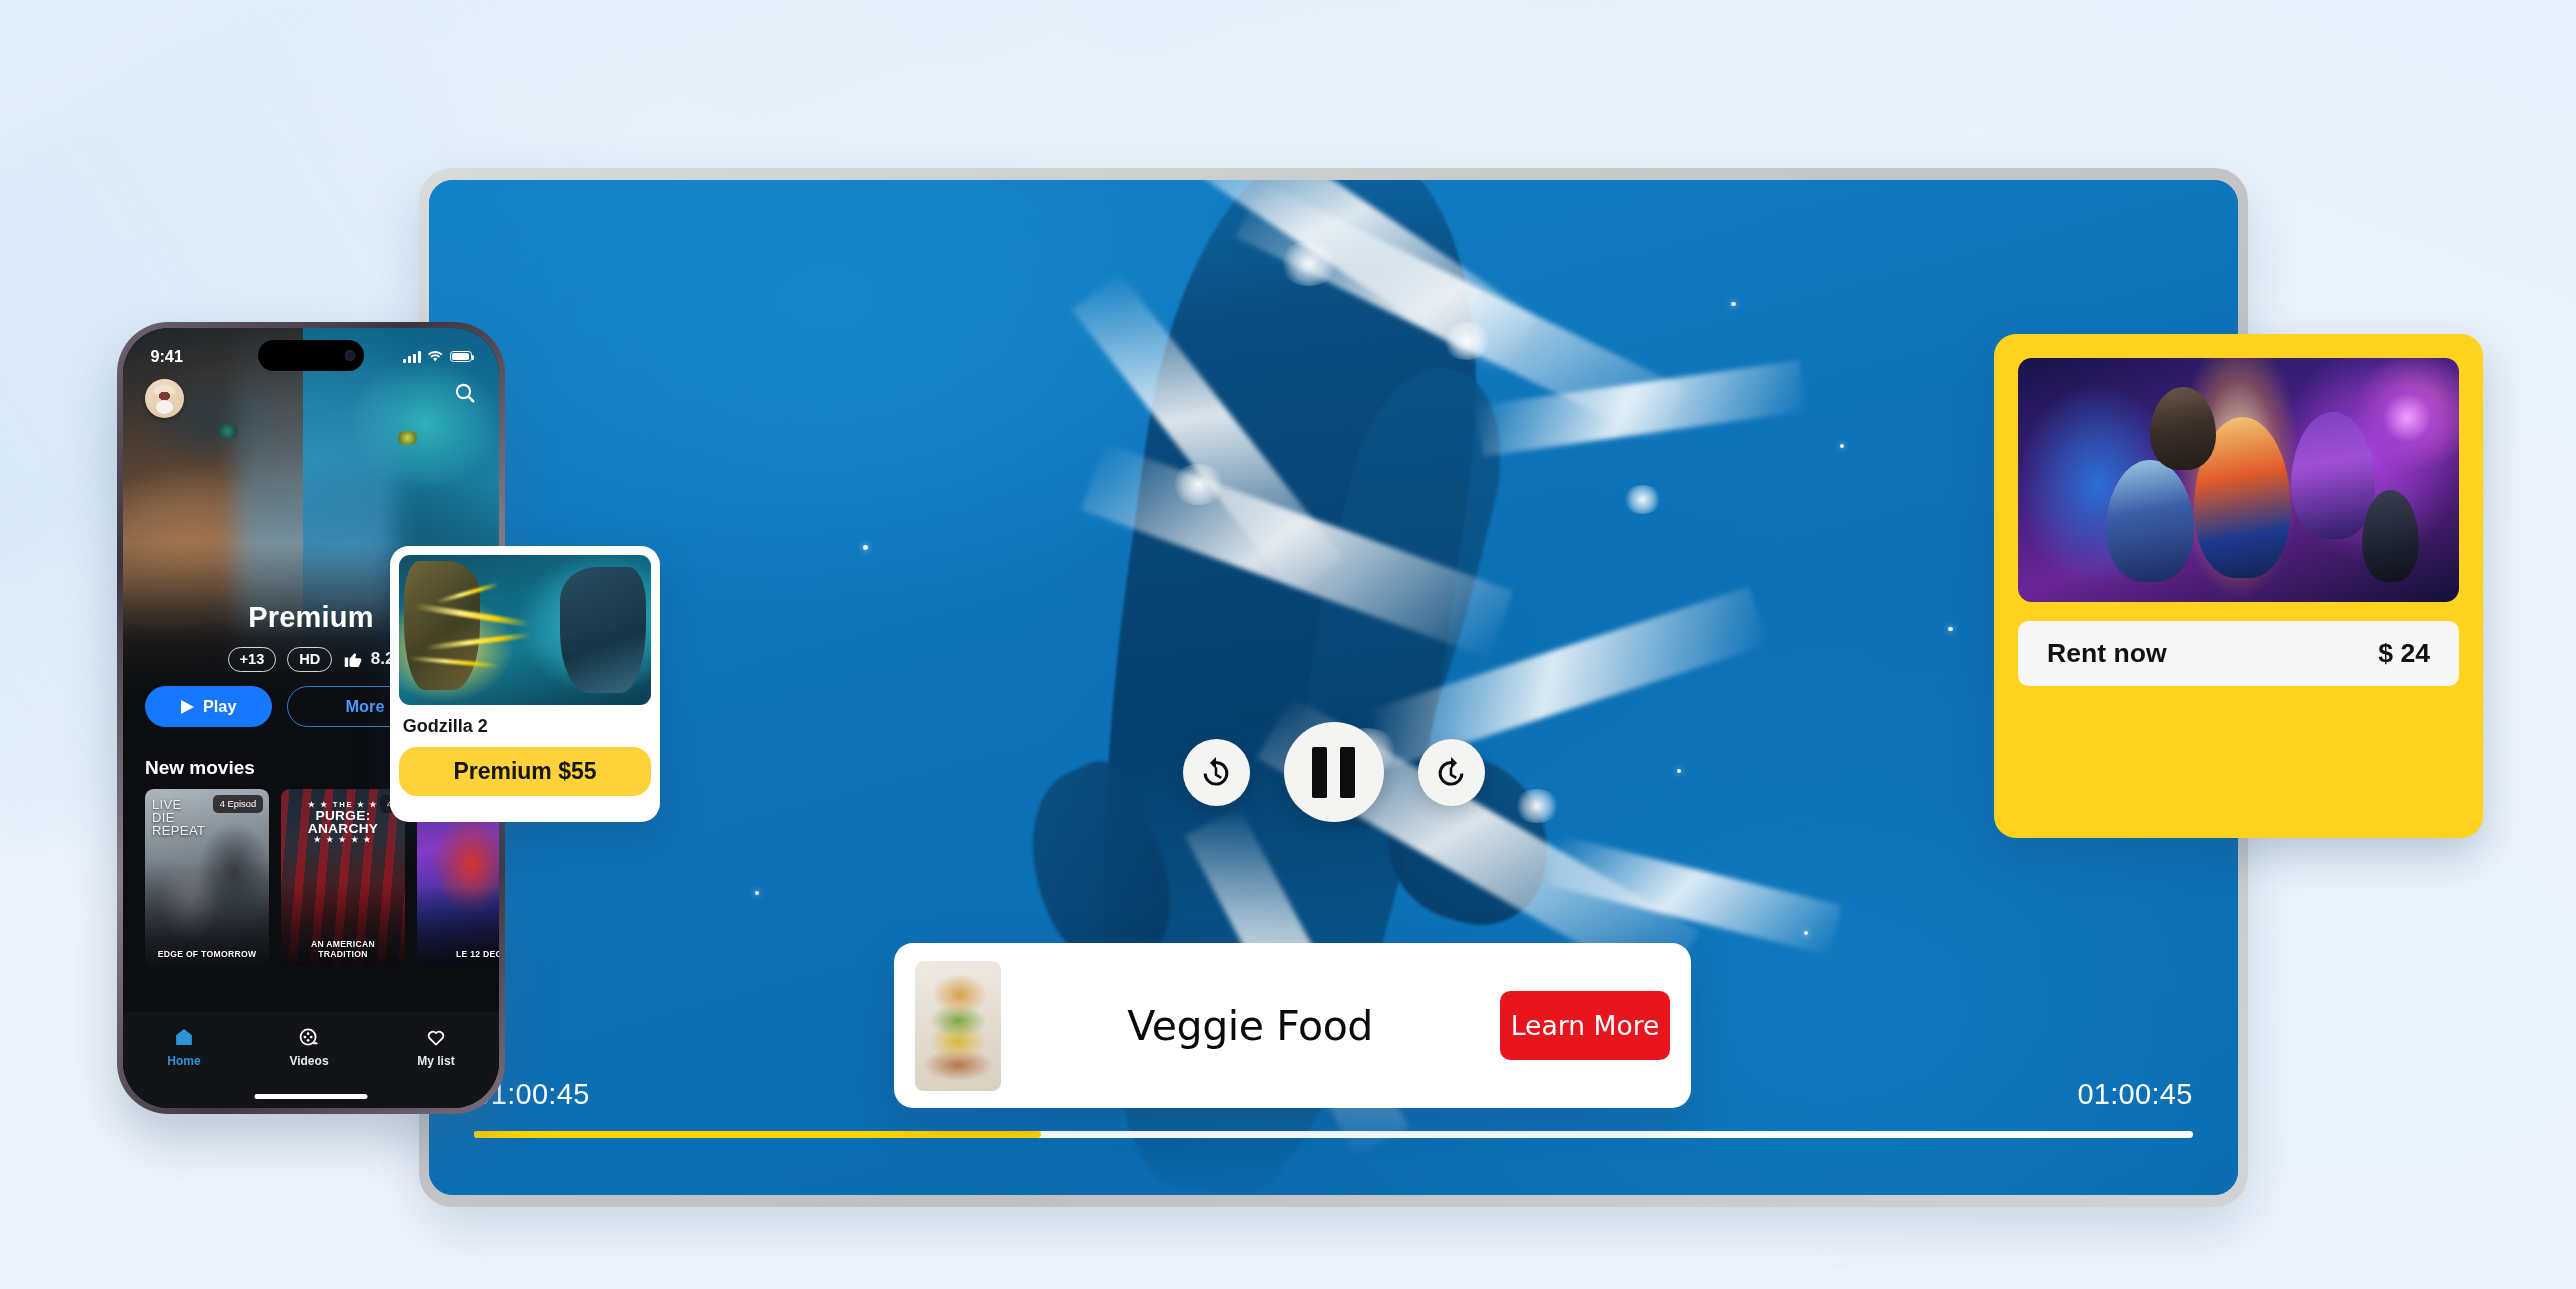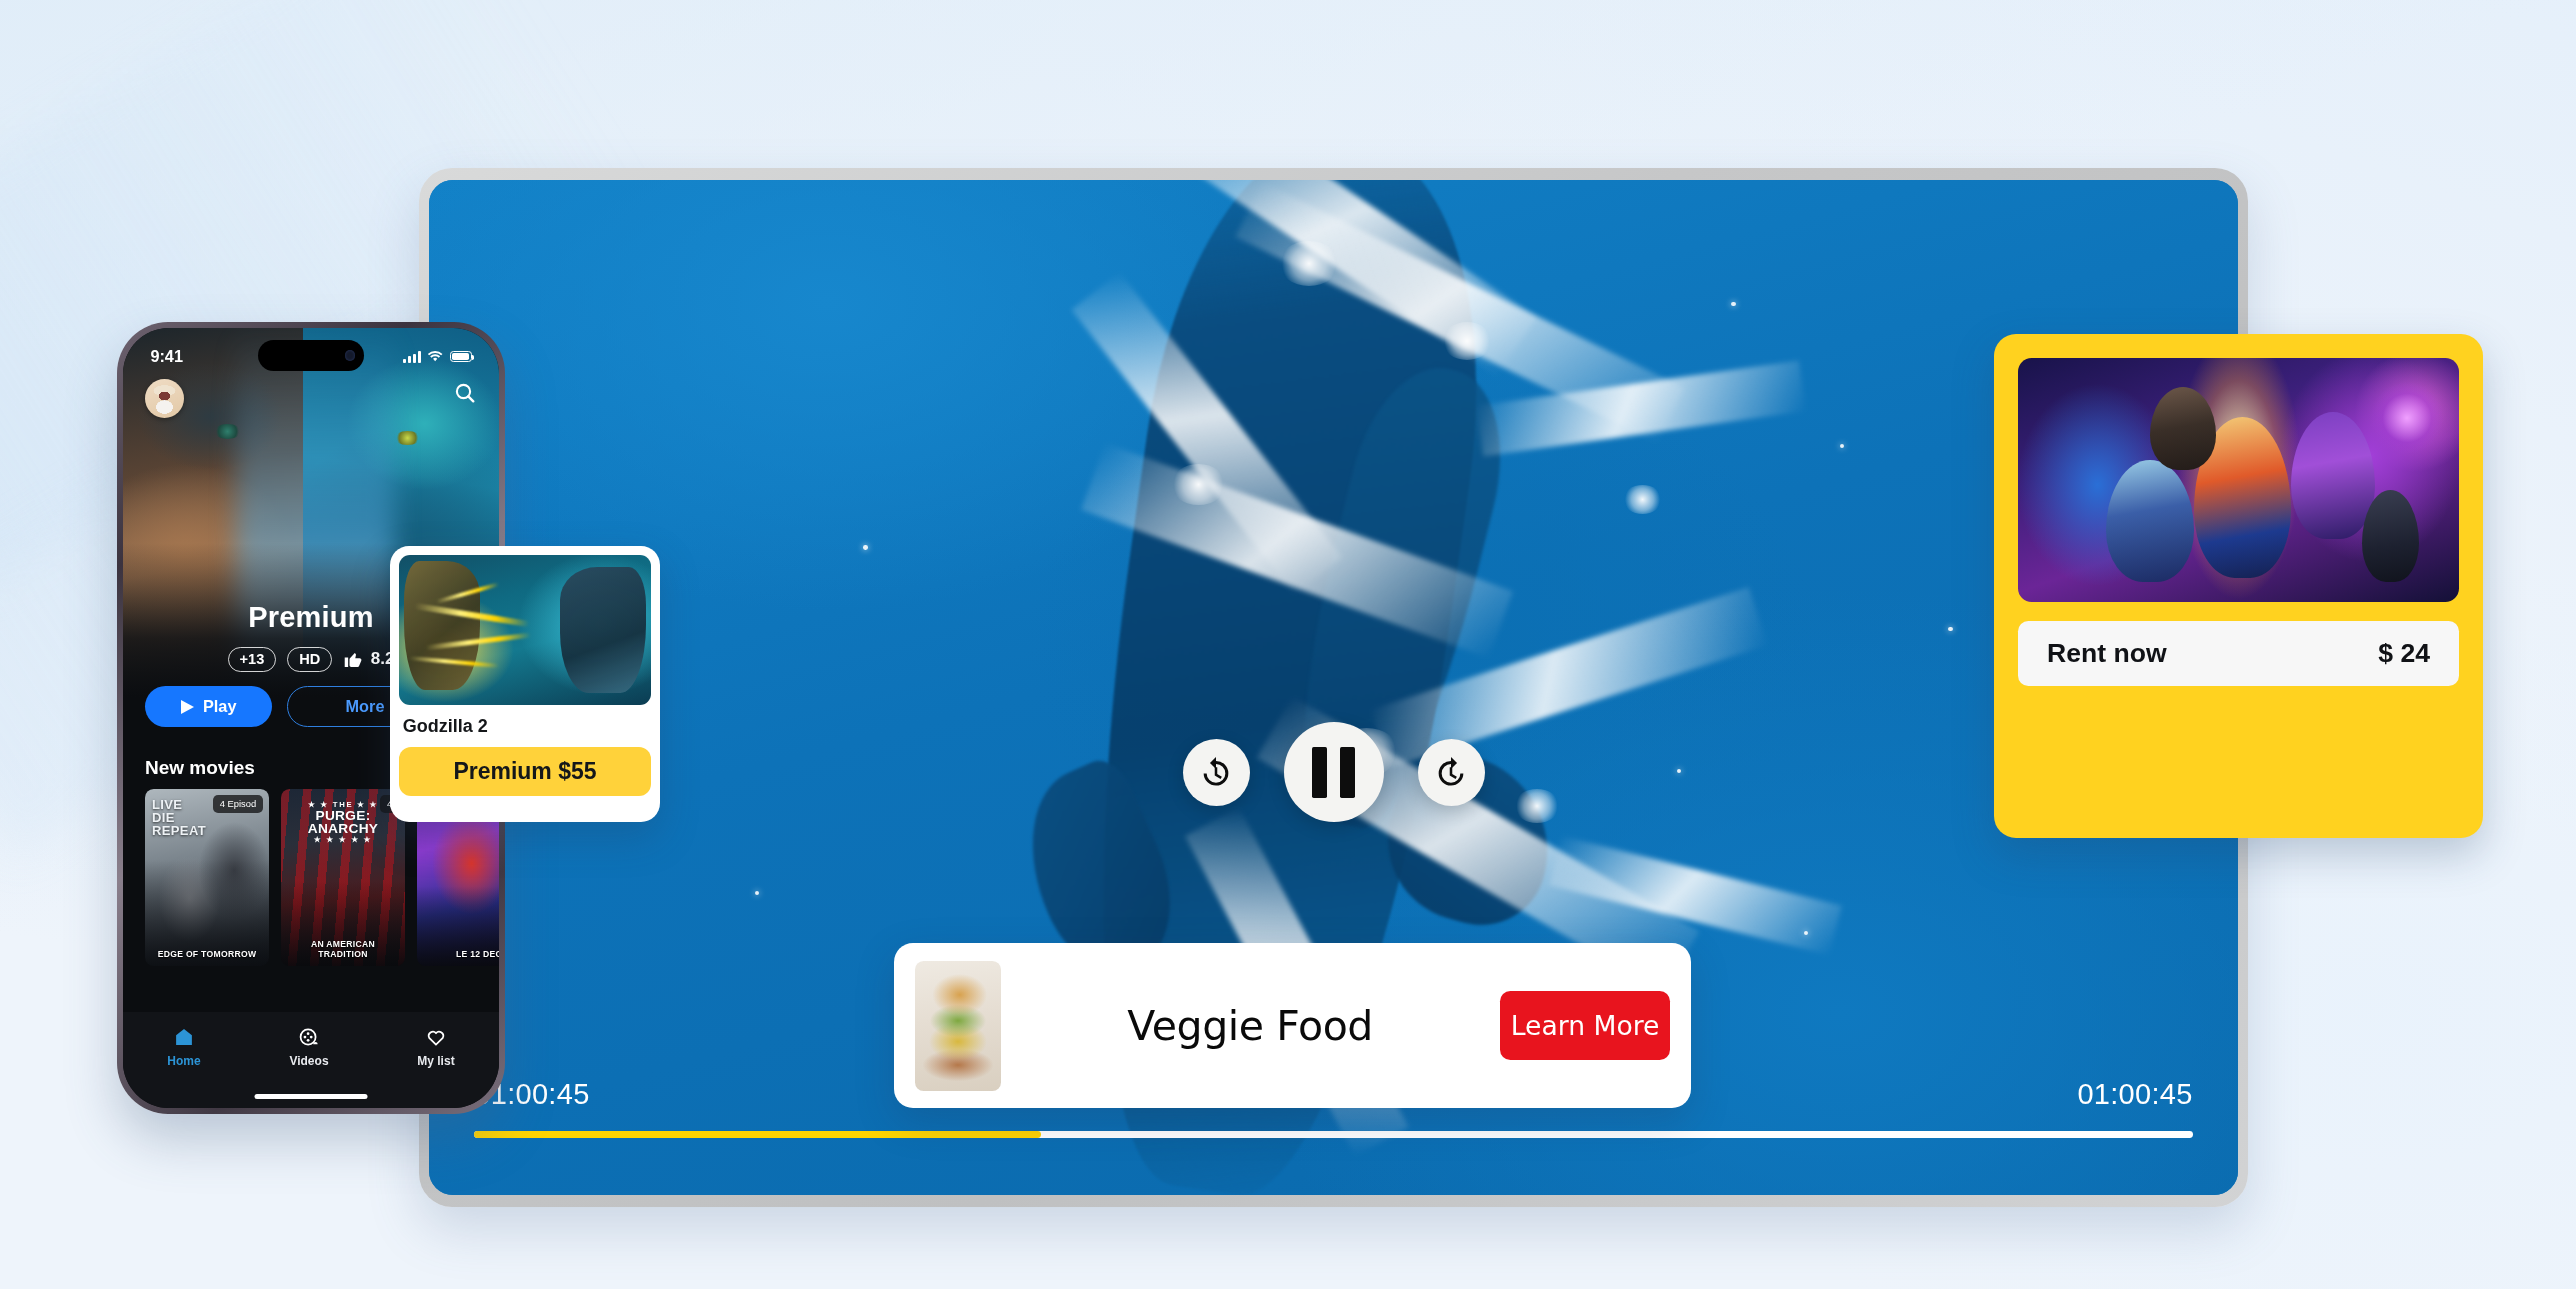--- a/index.html
+++ b/index.html
@@ -189,21 +189,21 @@
       linear-gradient(175deg,#1d2736 0%,#2a2f3a 30%,#4c1b1e 62%,#17191e 100%);
   }
   .p-spider {
     background:
       linear-gradient(180deg, rgba(10,12,16,0) 55%, rgba(8,9,12,.9) 100%),
       radial-gradient(60px 77px at 44% 42%, #d9352c 0%, rgba(217,53,44,0) 66%),
       linear-gradient(165deg,#6c2bb0 0%,#8d3bd0 30%,#2a2f8e 62%,#120f2a 100%);
   }
   .p-cap { position:absolute; left:0; right:0; bottom:0; padding:6.9px 5.1px; color:#fff; font-size:8.6px;
     font-weight:700; text-align:center; letter-spacing:0.3px; text-shadow:0 0.9px 1.7px #000; }
-  .p-top { position:absolute; left:6.9px; top:8.6px; color:#eef2f5; font-size:13px; font-weight:700;
+  .p-top { position:absolute; left:6.9px; top:8.6px; color:#eef2f5; font-size:13px; font-weight:400;
     line-height:1.02; letter-spacing:0.4px; text-shadow:0 0.9px 2.6px rgba(0,0,0,.7); }
   .p-purge-ttl { position:absolute; left:0; right:0; top:12px; text-align:center; color:#fff;
     font-size:13.7px; font-weight:800; line-height:1.0; letter-spacing:0.3px; }
   .stars { color:#fff; font-size:7.7px; letter-spacing:1.7px; }
 
   .tabbar { position:absolute; left:0; right:0; bottom:0; height:96px; background:#121418; z-index:7;
     display:flex; align-items:flex-start; justify-content:space-around; padding-top:13.7px; }
   .tab { display:flex; flex-direction:column; align-items:center; gap:6px; cursor:pointer; }
   .tab span { font-size:12px; font-weight:600; color:#e8eaee; }
   .tab.active span { color:#2c94d6; }
@@ -220,21 +220,21 @@
       linear-gradient(165deg,#124f66 0%, #0f6a82 32%, #14798f 58%, #0b3c52 100%); }
   .godzilla { position:absolute; right:2%; top:8%; width:34%; height:84%;
     background: linear-gradient(160deg,#2a4a5e,#16303f 60%,#3a6f86);
     border-radius:44% 20% 30% 34% / 26% 30% 54% 48%; filter: blur(0.5px); opacity:.95; }
   .ghidorah { position:absolute; left:2%; top:4%; width:30%; height:86%;
     background: linear-gradient(140deg,#7a6b38,#3e3a20 55%,#6e6132);
     border-radius:20% 44% 36% 28% / 30% 26% 50% 52%; filter: blur(0.5px); opacity:.95; }
   .bolt { position:absolute; background: linear-gradient(90deg, rgba(255,236,110,0), #fff07a 40%, #ffd400 70%, rgba(255,212,0,0));
     filter: blur(0.9px); border-radius:3.4px; }
   .gcard-title { margin:11px 3.4px 0; font-size:18px; font-weight:800; color:#15171a; }
-  .gcard-btn { margin:9.4px 0 0; height:49px; background:#ffd23a; border-radius:12px;
+  .gcard-btn { margin:9.4px 0 0; height:49px; background:#ffd23a; border-radius:18px;
     display:flex; align-items:center; justify-content:center; font-size:23px; font-weight:800; color:#15171a; cursor:pointer; }
 
   
   .buycard { position:absolute; left:1994px; top:334px; width:489px; height:504px; z-index:9;
     background:#ffd21f; border-radius:22px; padding:24px; box-shadow:0 17px 41px rgba(40,70,110,.26); }
   .buycard-img { width:100%; height:244px; border-radius:13.7px; overflow:hidden; position:relative;
     background:
       radial-gradient(129px 163px at 18% 52%, #2a6fd6 0%, rgba(42,111,214,0) 62%),
       radial-gradient(146px 172px at 80% 40%, #a23fd8 0%, rgba(162,63,216,0) 62%),
       radial-gradient(103px 223px at 50% 44%, rgba(255,250,190,.95) 0%, rgba(255,160,60,.35) 38%, rgba(255,160,60,0) 60%),

